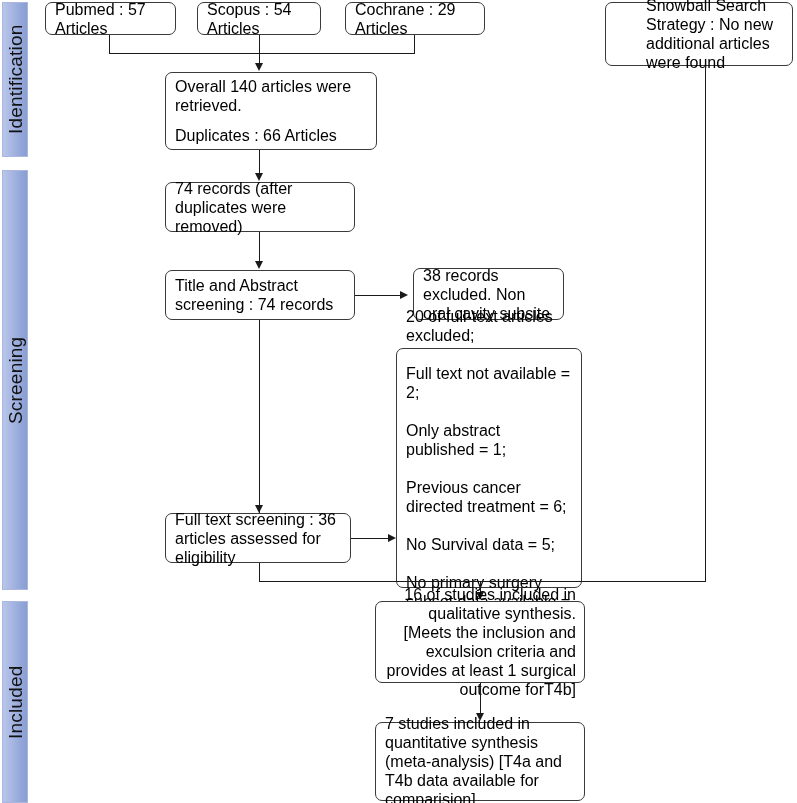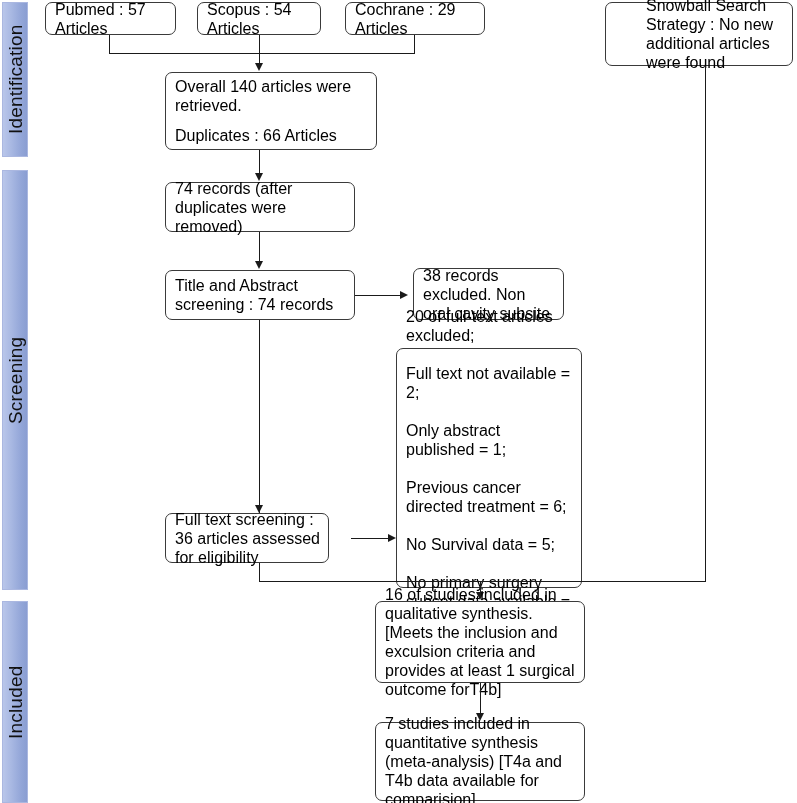--- a/index.html
+++ b/index.html
@@ -164,37 +164,37 @@
 
   <div class="box" style="left:396px; top:348px; width:186px; height:240px;gap:8px;">
     <p>20 of full-text articles excluded;</p>
     <p>Full text not available = 2;</p>
     <p>Only abstract published = 1;</p>
     <p>Previous cancer directed treatment = 6;</p>
     <p>No Survival data = 5;</p>
     <p>No primary surgery subset data available = 6;</p>
   </div>
 
-  <div class="box" style="left:165px; top:513px; width:164px; height:50px;">
+  <div class="box" style="left:165px; top:513px; width:186px; height:50px;">
     <p>Full text screening : 36 articles assessed for eligibility</p>
   </div>
 
   <div class="hline" style="left:351px; top:538px; width:39px;"></div>
   <div class="arrow-right" style="left:388px; top:533.5px;"></div>
 
   <div class="vline" style="left:259px; top:563px; height:19px;"></div>
 
   <div class="vline" style="left:705px; top:66px; height:516px;"></div>
 
   <div class="hline" style="left:259px; top:581px; width:447px;"></div>
 
   <div class="vline" style="left:480px; top:581px; height:12px;"></div>
   <div class="arrow-down" style="left:476px; top:592px;"></div>
 
-  <div class="box" style="left:375px; top:601px; width:210px; height:82px;">
+  <div class="box" style="left:375px; top:601px; width:210px; height:82px;text-align:right;">
     <p>16 of studies included in qualitative synthesis. [Meets the inclusion and exculsion criteria and provides at least 1 surgical outcome forT4b]</p>
   </div>
 
   <div class="vline" style="left:480px; top:683px; height:33px;"></div>
   <div class="arrow-down" style="left:476px; top:713px;"></div>
 
   <div class="box" style="left:375px; top:722px; width:210px; height:79px;">
     <p>7 studies included in quantitative synthesis (meta-analysis) [T4a and T4b data available for comparision]</p>
   </div>
 

